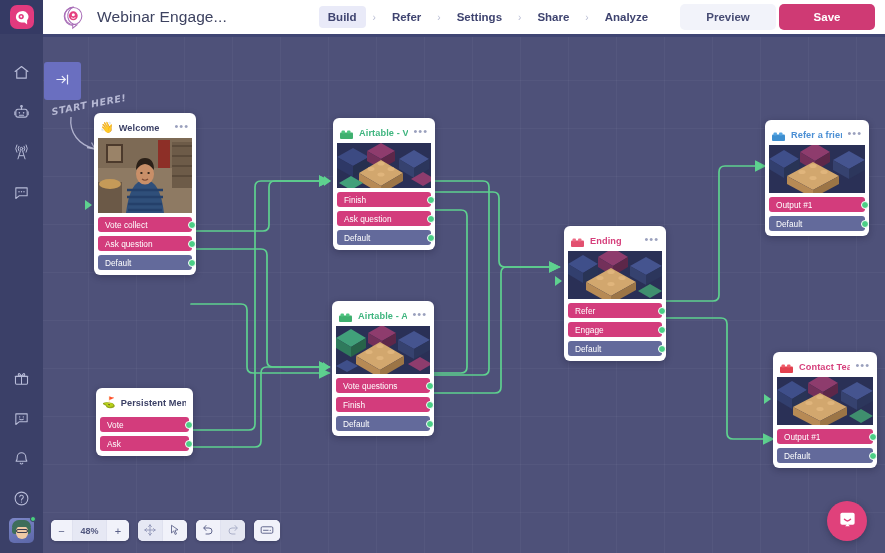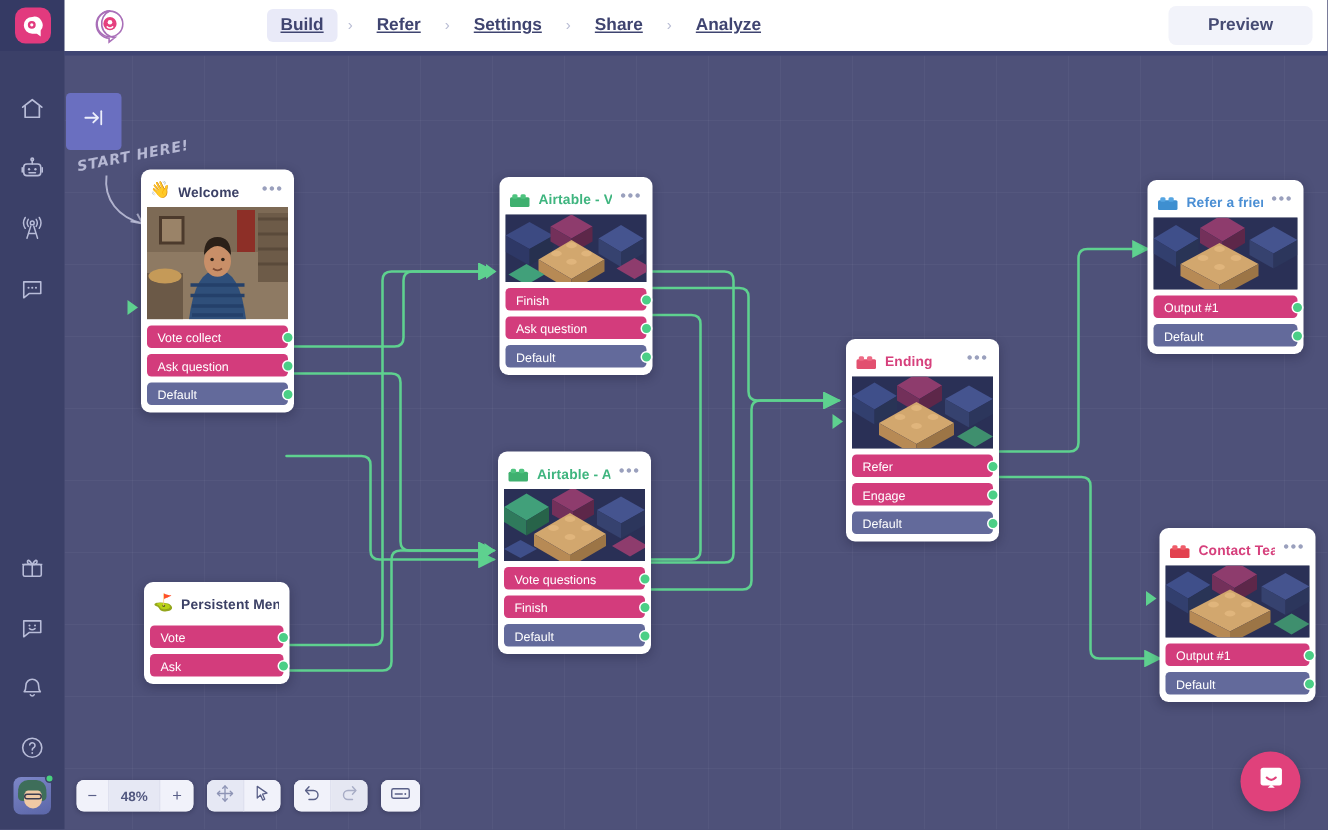--- a/index.html
+++ b/index.html
@@ -26,21 +26,21 @@
   .bubble-logo { width: 25px; height: 25px; position: relative; margin-left: 18px; flex: none; }
   .title-text {
     font-size: 15.5px; color: #3d4260; margin-left: 11px; font-weight: 400;
     letter-spacing: .1px; white-space: nowrap;
   }
   .nav {
     display: flex; align-items: center; margin-left: 92px; gap: 0px;
   }
   .nav-item {
     font-size: 11.5px; color: #3f4470; padding: 5px 9px; border-radius: 4px;
-    font-weight: 600; white-space: nowrap; cursor: pointer; text-decoration: underline;
+    font-weight: 600; white-space: nowrap; cursor: pointer;
   }
   .nav-item.active { background: #e9eaf8; color: #3f4470; }
   .nav-sep { color: #b9bdd4; font-size: 10px; padding: 0 7px; }
   .topbar-actions { margin-left: auto; display: flex; gap: 3px; padding-right: 10px; }
   .btn {
     font-size: 11.5px; border-radius: 5px; padding: 7px 0; width: 96px;
     text-align: center; font-weight: 600; cursor: pointer; border: none;
     font-family: "Liberation Sans", sans-serif;
   }
   .btn-preview { background: #f2f3fa; color: #474c74; }
@@ -185,35 +185,37 @@
   <div class="bubble-logo">
     <svg width="25" height="25" viewBox="0 0 26 26">
       <path d="M13 2.2a9.6 9.6 0 00-9.6 9.6c0 5 3.9 9.1 8.8 9.55V24l4.2-3.3a9.6 9.6 0 01-3.4-18.5z" fill="none" stroke="#a96fb8" stroke-width="1.1"></path>
       <circle cx="12.8" cy="11.4" r="8.9" fill="none" stroke="#a96fb8" stroke-width="1.1"></circle>
       <circle cx="12.8" cy="11.2" r="4.6" fill="#e5407e"></circle>
       <circle cx="12.8" cy="10.2" r="1.6" fill="#ffffff"></circle>
       <path d="M10.9 13.4q1.9 1.6 3.8 0" stroke="#ffffff" stroke-width="1" fill="none" stroke-linecap="round"></path>
     </svg>
   </div>
 
+  <div class="title-text">Webinar Engage...</div>
 
   <div class="nav">
     <div class="nav-item active">Build</div>
     <span class="nav-sep">›</span>
     <div class="nav-item">Refer</div>
     <span class="nav-sep">›</span>
     <div class="nav-item">Settings</div>
     <span class="nav-sep">›</span>
     <div class="nav-item">Share</div>
     <span class="nav-sep">›</span>
     <div class="nav-item">Analyze</div>
   </div>
 
   <div class="topbar-actions">
     <button class="btn btn-preview">Preview</button>
+    <button class="btn btn-save">Save</button>
   </div>
 </div>
 <div class="topbar-rule"></div>
 
 <div class="rail">
   <div style="height:18px"></div>
   <div class="rail-ico">
     <span>
       <svg width="17" height="17" viewBox="0 0 24 24" fill="none" stroke="#b8bcd8" stroke-width="1.6" stroke-linecap="round" stroke-linejoin="round">
           <path d="M3 10.5L12 3.5l9 7"></path>

